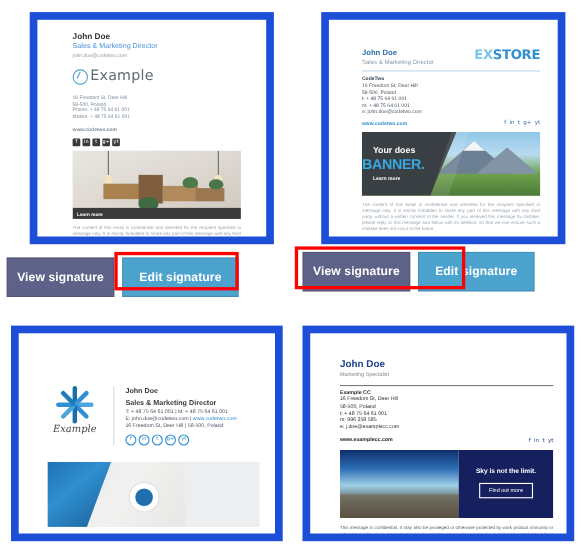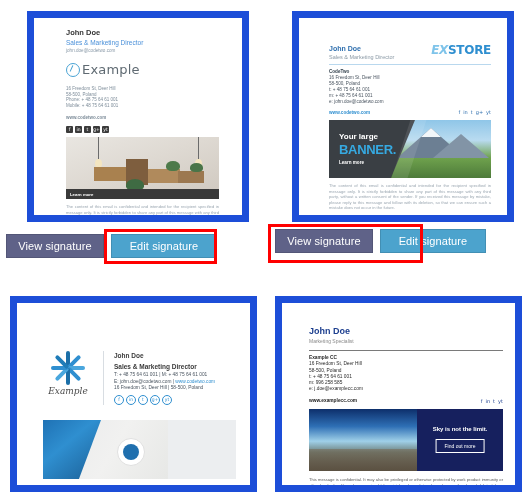--- a/index.html
+++ b/index.html
@@ -23,25 +23,25 @@
   #card1{left:27px;top:11px;width:222px;height:211px;}
   #card2{left:292px;top:11px;width:222px;height:211px;}
   #card3{left:10px;top:296px;width:247px;height:196px;}
   #card4{left:275px;top:296px;width:247px;height:196px;}
 
   
   .btnrow{position:absolute;display:flex;gap:7px;}
   #btnrow1{left:6px;top:234px;}
   #btnrow2{left:275px;top:229px;}
   .btn{
-    height:24px;
+    height:36px;
     display:flex;align-items:center;justify-content:center;
     color:#ffffff;
     font-size:11px;
-    font-weight:normal;
+    font-weight:bold;
     letter-spacing:.1px;
     box-sizing:border-box;
     cursor:pointer;
     border:1px solid rgba(0,0,0,.12);
     white-space:nowrap;
   }
   .btn-view{background:#5f6288;width:98px;}
   .btn-edit{background:#4ca3cd;width:106px;}
 
   
@@ -100,21 +100,21 @@
     box-sizing:border-box;font-weight:bold;
   }
   .c1-disc{margin-top:5px;font-size:4.1px;color:#9aa6b0;line-height:5.6px;width:153px;text-align:justify;}
 
   
   .c2-wrap{position:absolute;left:30px;top:26px;width:162px;}
   .c2-head{display:flex;justify-content:space-between;align-items:flex-start;}
   .c2-name{font-size:7px;font-weight:bold;color:#2f6fae;line-height:9px;}
   .c2-title{font-size:5.5px;color:#8b9aa6;line-height:8px;}
   .c2-logo{font-size:12px;font-weight:bold;color:#2f8fd0;letter-spacing:-.3px;font-family:"DejaVu Sans", sans-serif;line-height:12px;}
-  .c2-logo .x{color:#7fc4ea;font-style:italic;}
+  .c2-logo .x{color:#7fc4ea;}
   .c2-rule{height:1px;background:#b9d8ee;margin-top:3px;}
   .c2-addr{margin-top:4px;font-size:4.6px;color:#4a5560;line-height:6px;}
   .c2-addr b{color:#33414d;}
   .c2-webrow{display:flex;justify-content:space-between;align-items:center;margin-top:4px;}
   .c2-web{font-size:4.6px;color:#2f8fd0;font-weight:bold;}
   .c2-soc{display:flex;gap:3px;font-size:5px;color:#2f6fae;font-family:"DejaVu Sans", sans-serif;}
   .c2-banner{
     margin-top:5px;width:162px;height:58px;position:relative;overflow:hidden;
     background:linear-gradient(180deg,#8fc6e8 0%,#b9dbf0 35%,#6fa24d 65%,#4d7a3a 100%);
   }
@@ -136,21 +136,21 @@
   .c2-banner .dark{
     position:absolute;left:0;top:0;width:86px;height:100%;
     background:#3a3f44;
     clip-path:polygon(0 0,100% 0,72% 100%,0 100%);
   }
   .c2-banner .stripe{
     position:absolute;top:0;left:72px;width:16px;height:100%;background:rgba(255,255,255,.10);
     transform:skewX(-18deg);
   }
   .c2-btxt1{position:absolute;left:10px;top:12px;color:#ffffff;font-size:8px;font-weight:bold;}
-  .c2-btxt2{position:absolute;left:10px;top:22px;color:#36a9e1;font-size:13px;font-weight:bold;letter-spacing:-.3px;}
+  .c2-btxt2{position:absolute;left:0;top:22px;color:#36a9e1;font-size:13px;font-weight:bold;letter-spacing:-.3px;}
   .c2-blearn{position:absolute;left:10px;top:40px;color:#ffffff;font-size:4.6px;font-weight:bold;}
   .c2-disc{margin-top:5px;font-size:4.1px;color:#9aa6b0;line-height:5.6px;width:162px;text-align:justify;}
 
   
   .c3-top{position:absolute;left:26px;top:48px;display:flex;gap:10px;}
   .c3-logo{width:50px;text-align:center;}
   .c3-star{position:relative;width:34px;height:34px;margin:0 auto;}
   .c3-star i{
     position:absolute;left:15px;top:0;width:4px;height:17px;
     background:#2f8fd0;border-radius:2px;transform-origin:50% 100%;display:block;
@@ -323,21 +323,21 @@
           <span>yt</span>
         </div>
       </div>
 
       <div class="c2-banner">
         <div class="mtn"></div>
         <div class="mtn2"></div>
         <div class="snow"></div>
         <div class="dark"></div>
         <div class="stripe"></div>
-        <div class="c2-btxt1">Your large</div>
+        <div class="c2-btxt1">Your does</div>
         <div class="c2-btxt2">BANNER.</div>
         <div class="c2-blearn">Learn more</div>
       </div>
 
       <div class="c2-disc">The content of this email is confidential and intended for the recipient specified in message only. It is strictly forbidden to share any part of this message with any third party, without a written consent of the sender. If you received this message by mistake, please reply to this message and follow with its deletion, so that we can ensure such a mistake does not occur in the future.</div>
     </div>
   </div>
 
   <div class="card" id="card3">
     <div class="c3-top">

